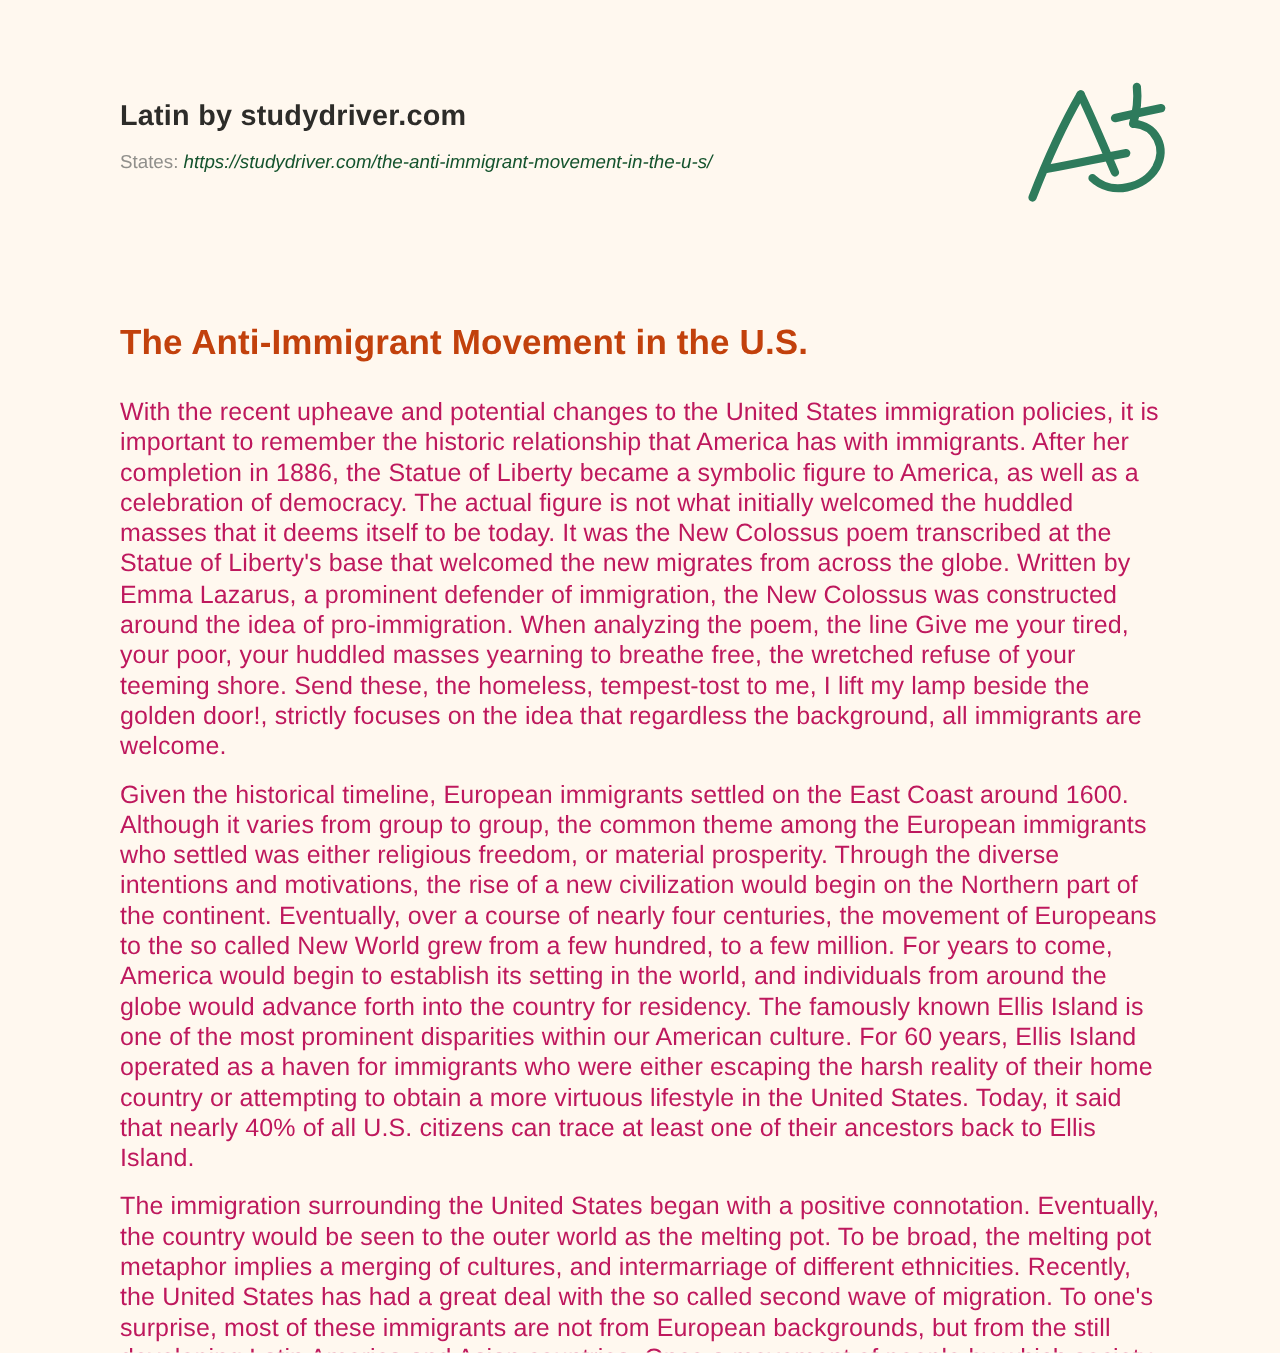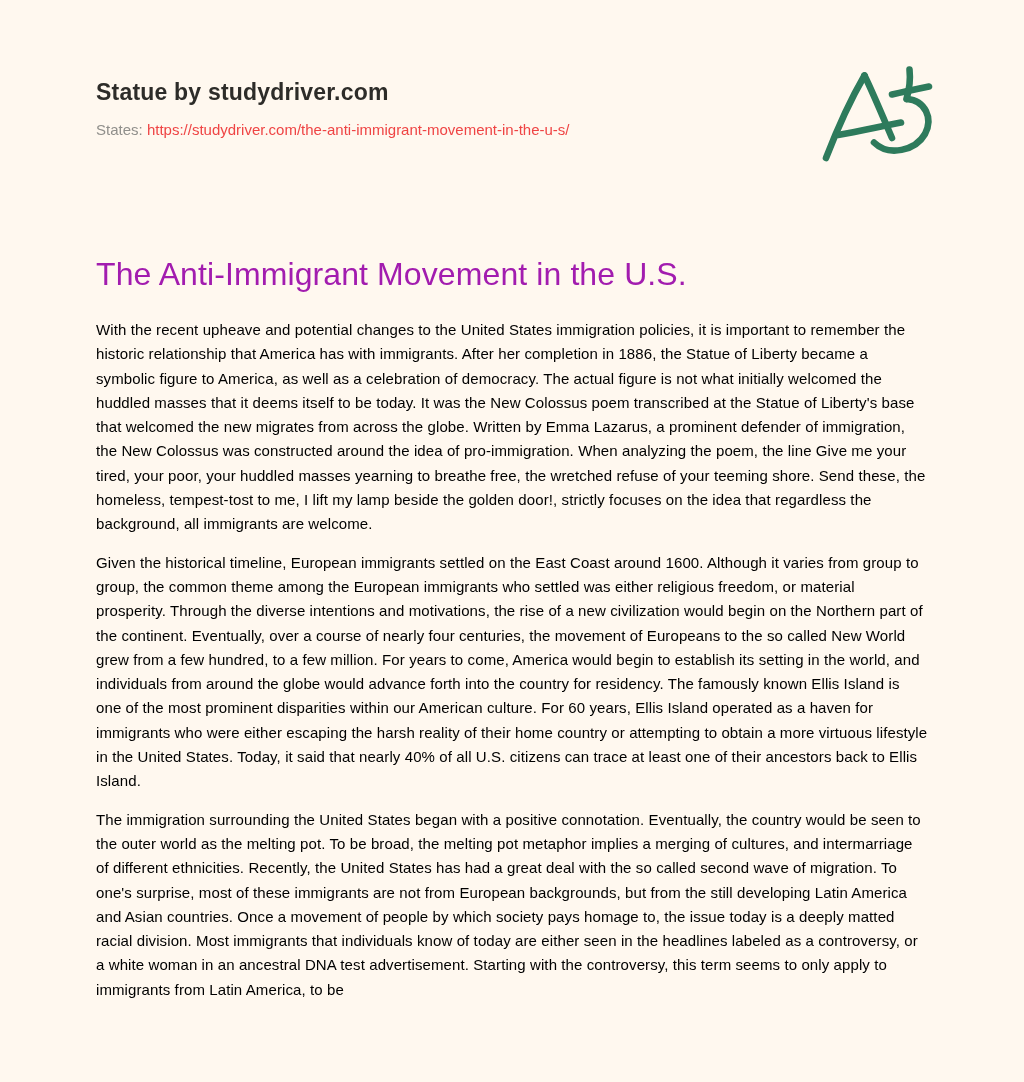--- a/index.html
+++ b/index.html
@@ -28,58 +28,59 @@
     color: #2d2c29;
     letter-spacing: 0.2px;
   }
   .source-line {
     margin: 14px 0 0 0;
     font-size: 15px;
     line-height: 20px;
     color: #908f8b;
   }
   .source-link {
-    color: #ef4444;
+    color: #14532d;
     text-decoration: none;
     cursor: pointer;
+    font-style: italic;
   }
   .logo {
     position: absolute;
     left: 818px;
     top: 62px;
     width: 126px;
     height: 102px;
   }
   .logo svg {
     width: 100%;
     height: 100%;
     display: block;
   }
   .doc-title {
     margin: 116px 0 26px 0;
-    font-size: 32px;
+    font-size: 28px;
     line-height: 36px;
-    font-weight: normal;
-    color: #a21caf;
+    font-weight: bold;
+    color: #c2410c;
     letter-spacing: 0.1px;
   }
   .doc-body p {
     margin: 0 0 14px 0;
-    font-size: 15px;
+    font-size: 20px;
     line-height: 24.3px;
-    color: #000000;
+    color: #be185d;
     letter-spacing: 0.1px;
   }
 </style>
 </head>
 <body>
 
 <div class="page">
 
-  <h1 class="essay-by">Statue by studydriver.com</h1>
+  <h1 class="essay-by">Latin by studydriver.com</h1>
 
   <div class="source-line">
     <span>States:</span>
     <a class="source-link">https://studydriver.com/the-anti-immigrant-movement-in-the-u-s/</a>
   </div>
 
   <div class="logo">
     <svg viewBox="0 0 126 102" fill="none" xmlns="http://www.w3.org/2000/svg">
       <g stroke="#2E7B5C" stroke-width="6.6" stroke-linecap="round" fill="none">
 

